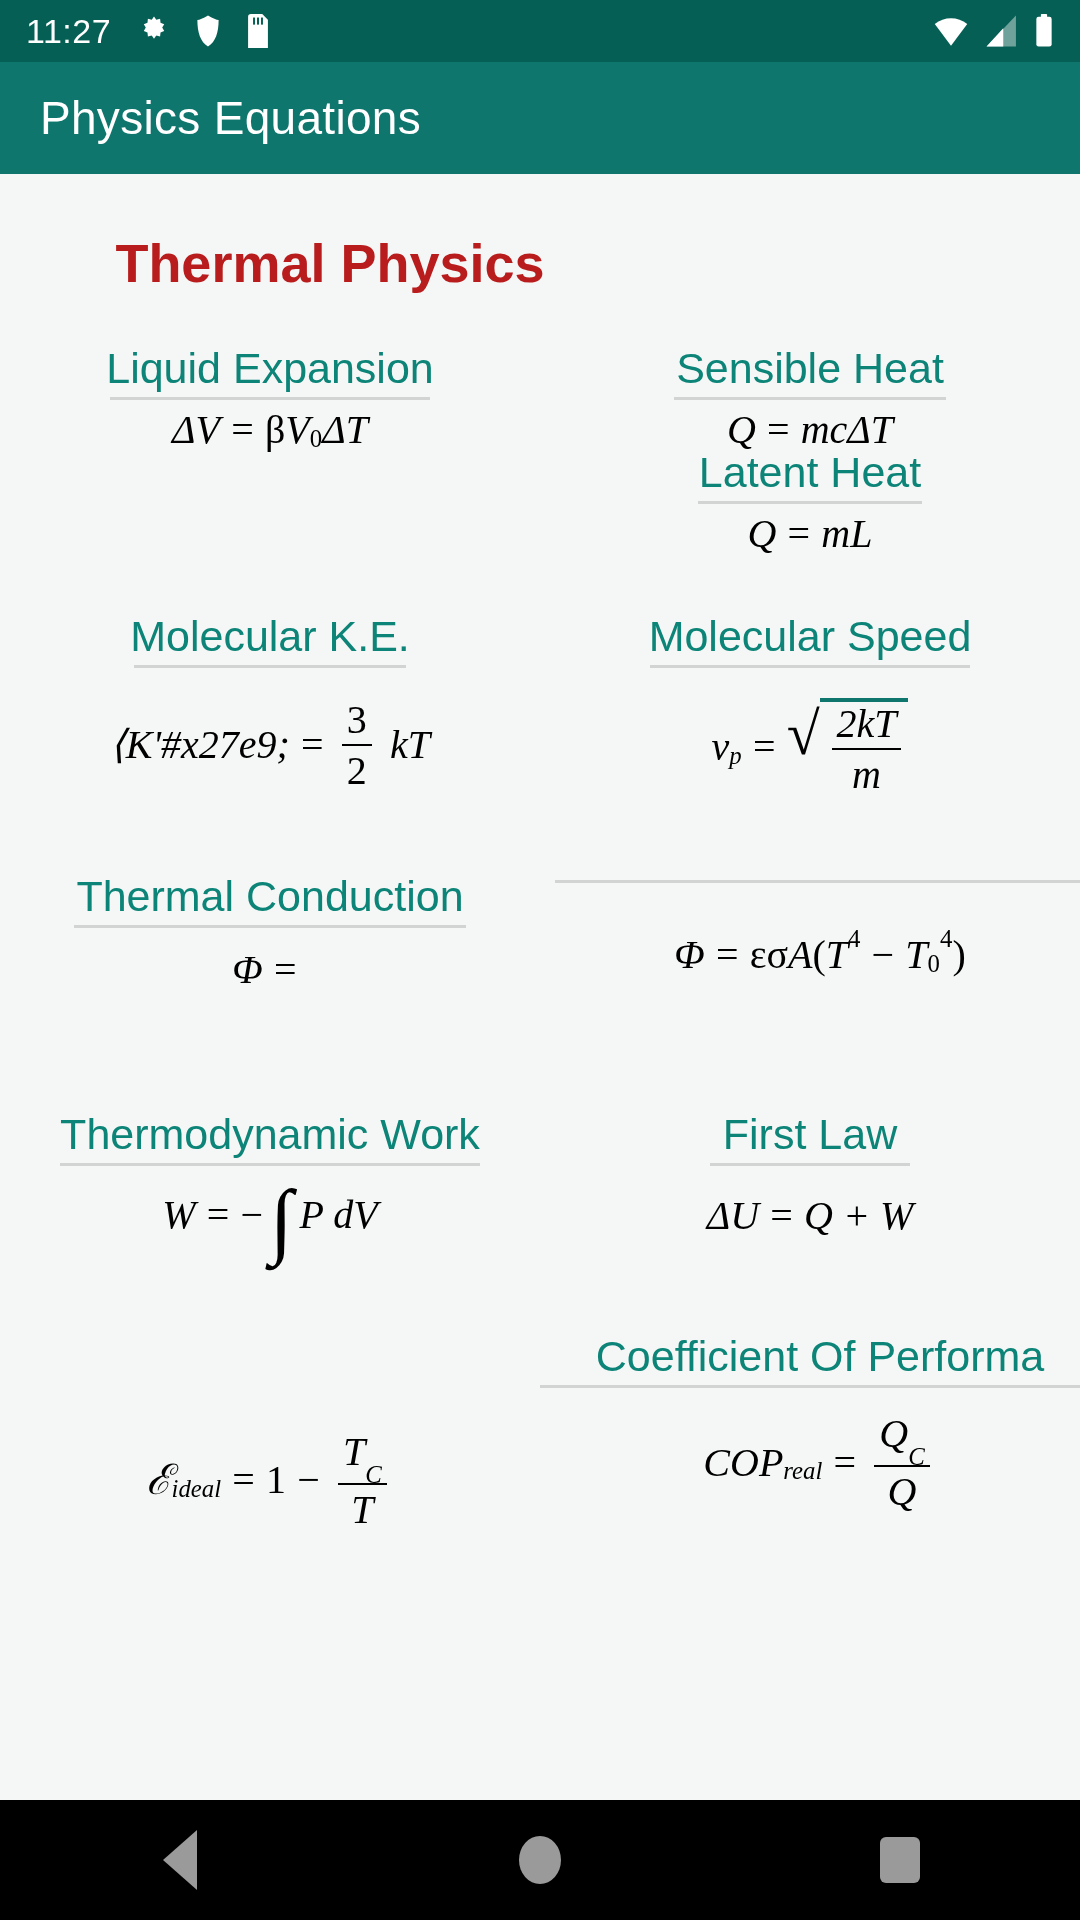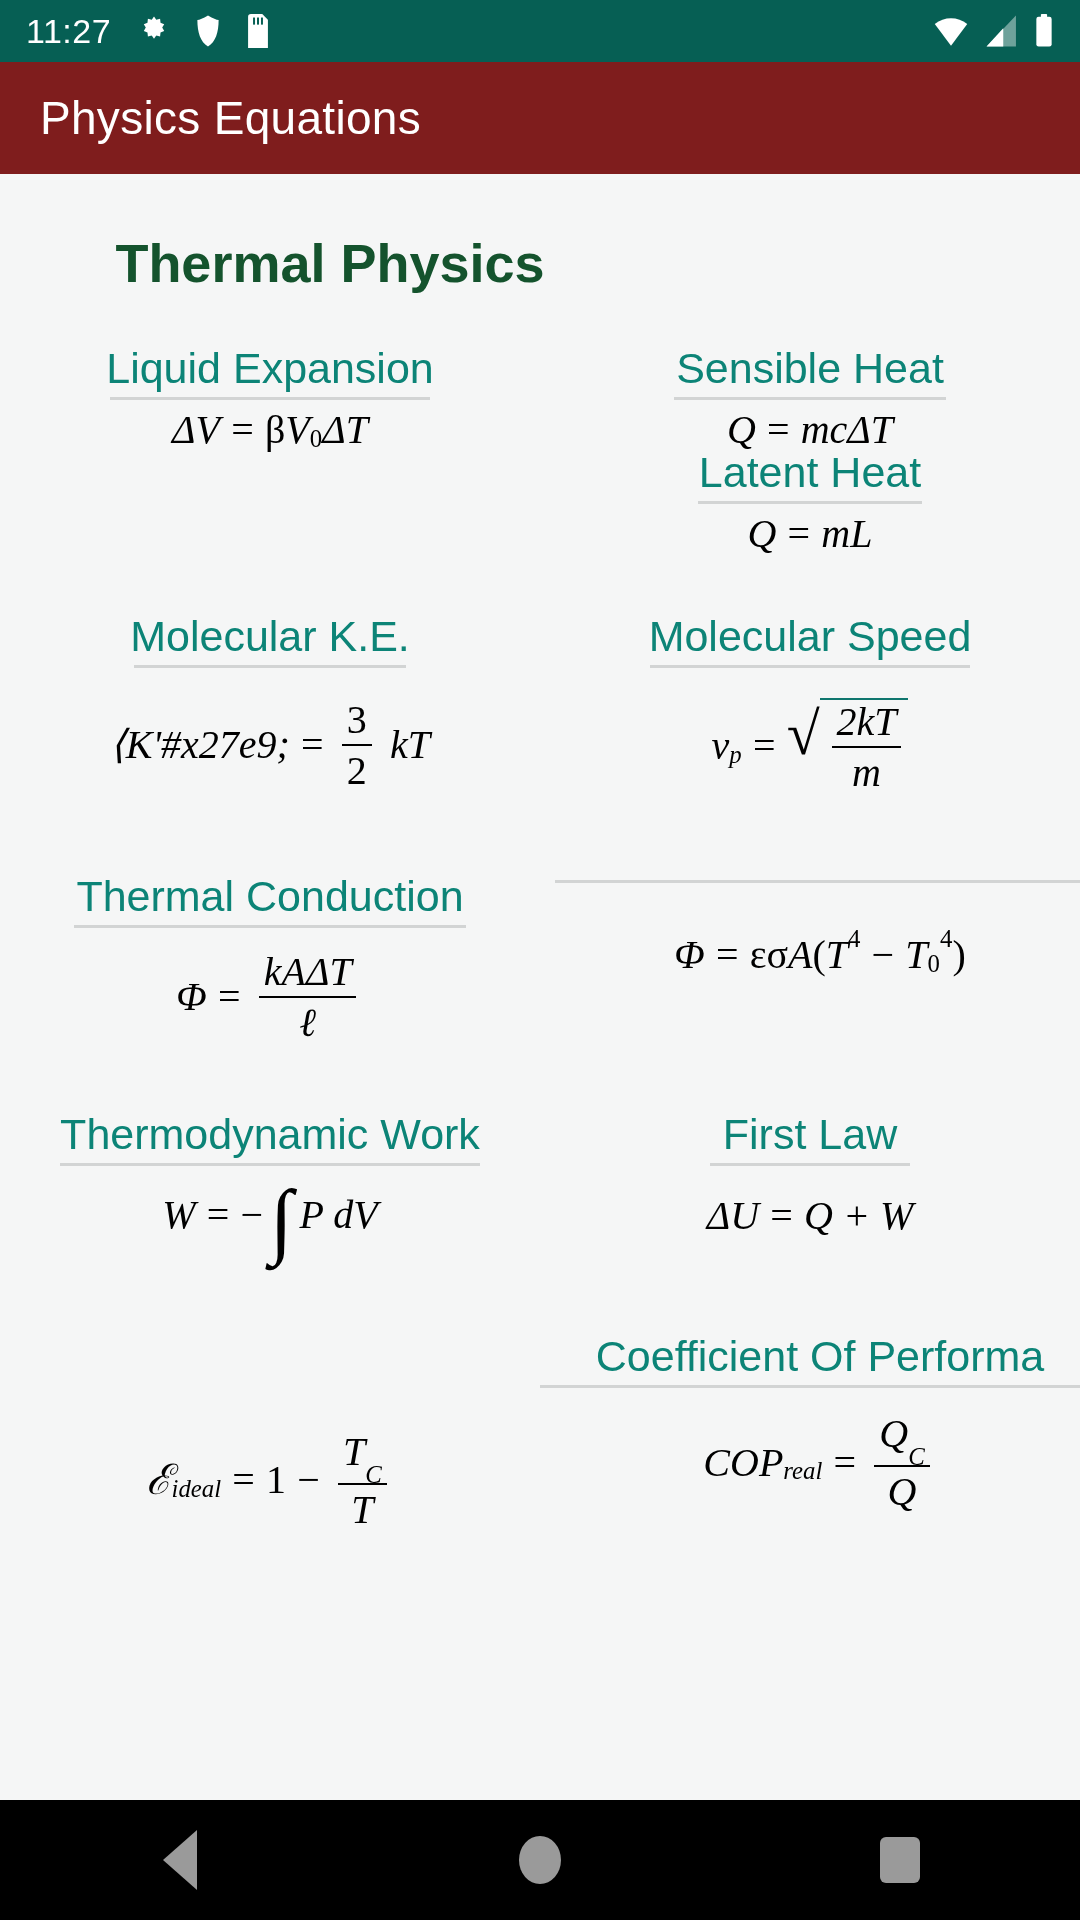--- a/index.html
+++ b/index.html
@@ -18,31 +18,31 @@
   }
   .sb-clock{ color:#fff; font-size:34px; font-weight:400; letter-spacing:.5px; }
   .sb-left-icons{ display:flex; align-items:center; gap:22px; margin-left:26px; }
   .sb-spacer{ flex:1 1 auto; }
   .sb-right-icons{ display:flex; align-items:center; gap:14px; }
   .sb-icon svg{ display:block; }
 
   
   .appbar{
     position:absolute; top:62px; left:0; width:1080px; height:112px;
-    background:#7f1d1d; display:flex; align-items:center; padding:0 40px;
+    background:#0f766e; display:flex; align-items:center; padding:0 40px;
   }
   .appbar-title{ color:#ffffff; font-size:46px; font-weight:400; letter-spacing:.3px; }
 
   
   .content{
     position:absolute; top:174px; left:0; width:1080px; height:1626px;
     background:#f5f6f6; overflow:hidden;
   }
   .page-title{
-    font-size:54px; font-weight:bold; color:#14532d;
+    font-size:54px; font-weight:bold; color:#b91c1c;
     text-align:center; width:660px; margin:58px 0 0 0;
     font-family:"Liberation Sans", sans-serif;
   }
 
   .row{ position:absolute; left:0; width:1200px; display:flex; }
   .cell{ width:540px; flex:0 0 540px; display:flex; flex-direction:column; align-items:center; }
   .cell.wide{ width:560px; flex:0 0 560px; }
 
   .eq-title{
     color:#0c8477; font-size:43px; font-weight:400; white-space:nowrap;
@@ -62,21 +62,21 @@
   .sup{ font-size:0.62em; display:inline-block; transform:translateY(-.65em); font-style:normal; }
   .sp{ display:inline-block; width:.28em; }
 
   .frac{ display:inline-flex; flex-direction:column; align-items:center; vertical-align:middle; margin:0 .18em; }
   .frac .num{ padding:0 .12em; line-height:1.08; }
   .frac .den{ padding:0 .12em; line-height:1.08; }
   .frac .bar{ width:100%; height:2px; background:#000; margin:3px 0; }
 
   .radical{ display:inline-flex; align-items:stretch; }
   .radical .sign{ font-size:1.5em; line-height:1; display:flex; align-items:flex-start; padding-top:.10em;}
-  .radical .rad-body{ border-top:2px solid #0f766e; padding-left:.12em; display:flex; align-items:center;}
+  .radical .rad-body{ border-top:4px solid #0f766e; padding-left:.12em; display:flex; align-items:center;}
 
   .intsign{ font-size:2.1em; line-height:.55; font-family:"Liberation Serif", serif; display:inline-block; padding:0 .08em; transform:translateY(.06em); }
 
   
   .navbar{
     position:absolute; bottom:0; left:0; width:1080px; height:120px;
     background:#000; display:flex; align-items:center; justify-content:space-around;
   }
   .nav-btn{ width:120px; height:120px; display:flex; align-items:center; justify-content:center; }
   .nav-back{ width:0; height:0; border-top:30px solid transparent; border-bottom:30px solid transparent; border-right:34px solid #9a9a9a; }
@@ -229,25 +229,20 @@
     <div class="row" style="top:700px;">
 
       <div class="cell">
         <div class="eq-title">Thermal Conduction</div>
         <div class="eq-rule" style="width:392px;"></div>
         <div class="eq-body" style="margin-top:22px;">
           <span class="it">Φ</span>
           <span class="sp"></span>
             <span>=</span>
             <span class="sp"></span>
-          <span class="frac">
-            <span class="num it">kAΔT</span>
-            <span class="bar"></span>
-            <span class="den it">ℓ</span>
-          </span>
         </div>
       </div>
 
       <div class="cell wide">
         <div class="eq-rule" style="width:530px;"></div>
         <div class="eq-body" style="margin-top:52px;">
           <span class="it">Φ</span>
           <span class="sp"></span>
             <span>=</span>
             <span class="sp"></span>

